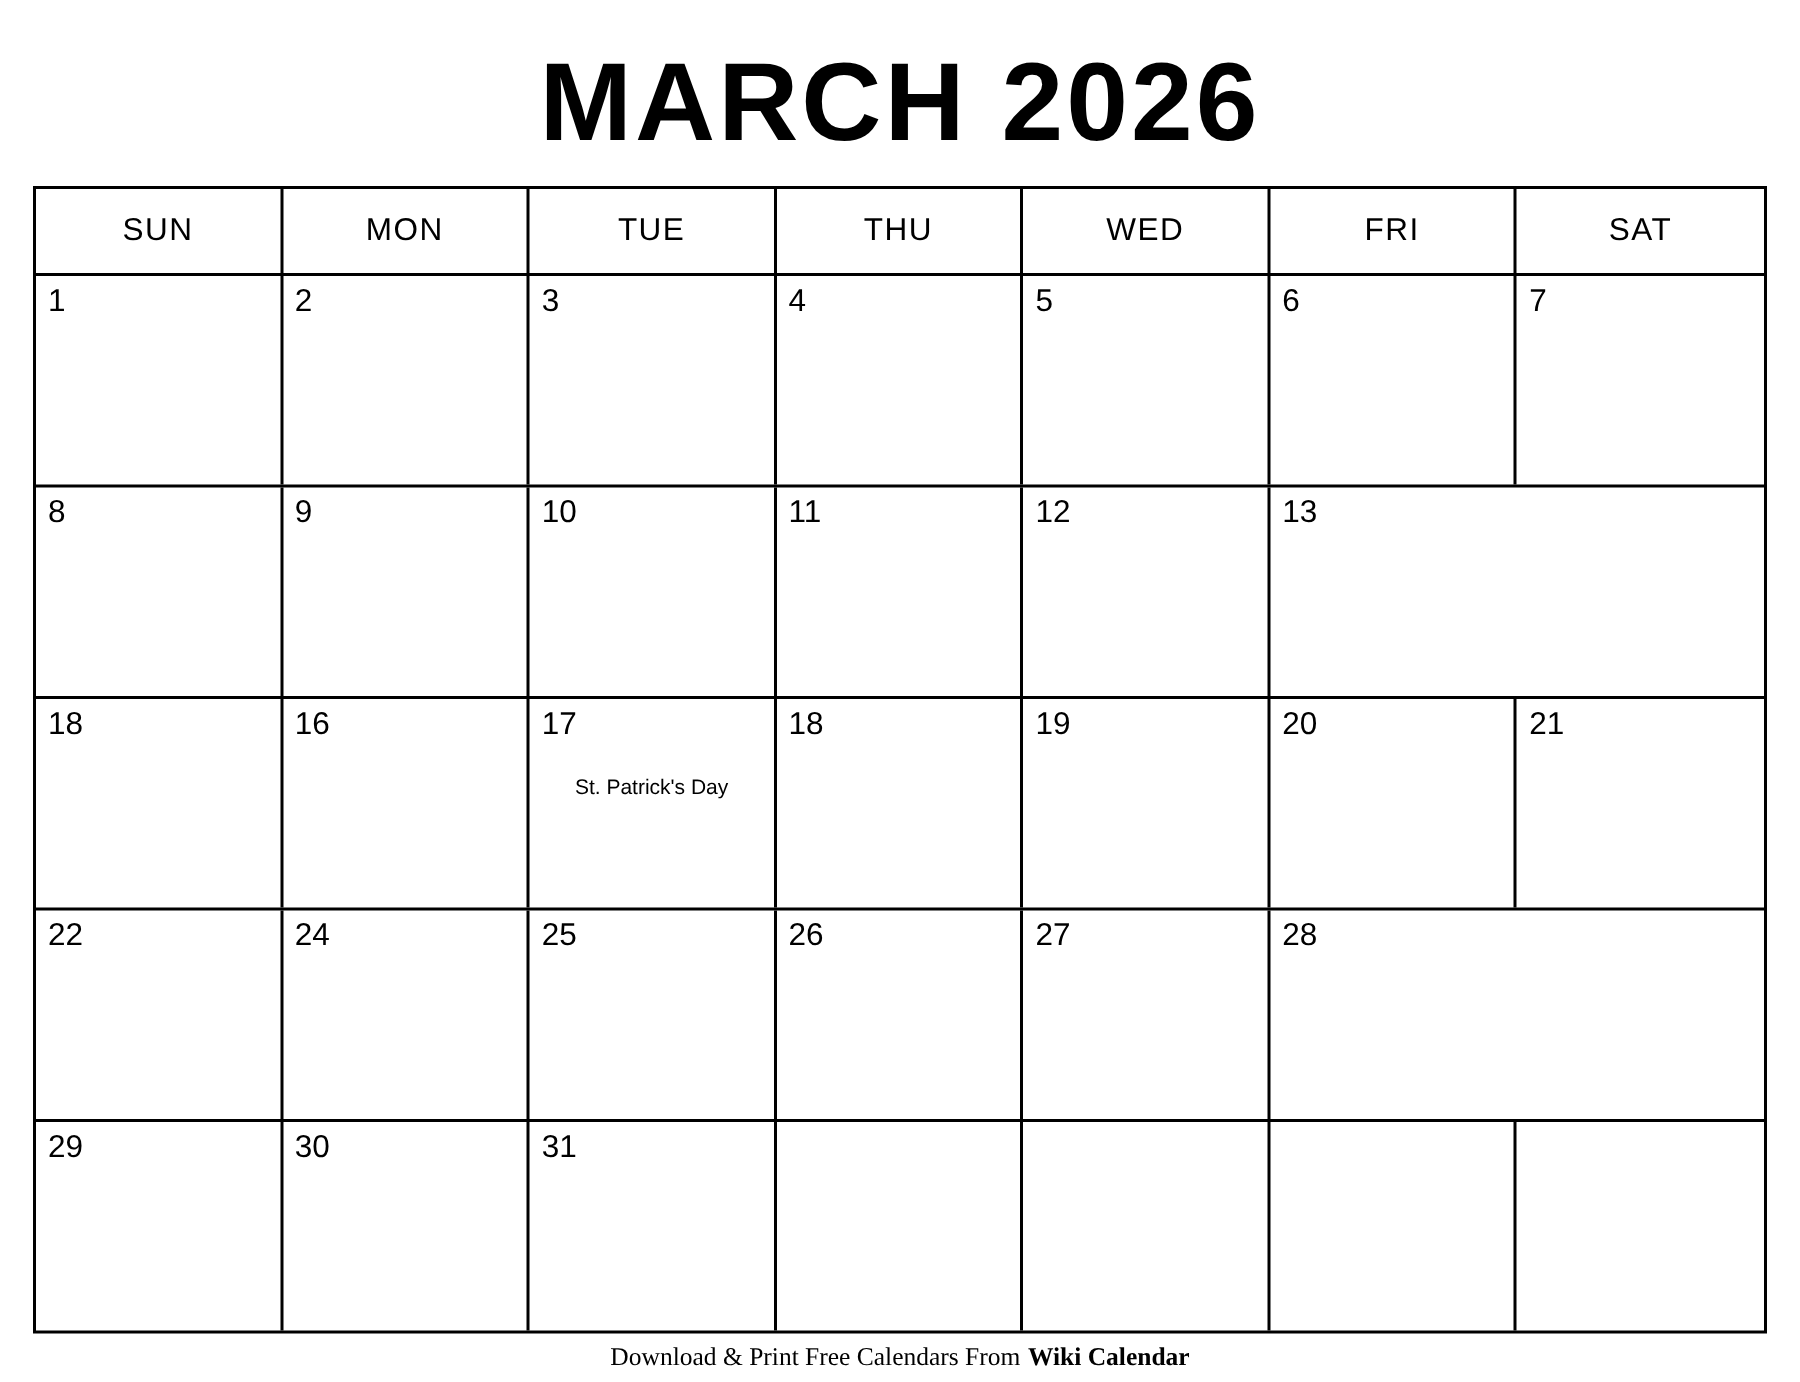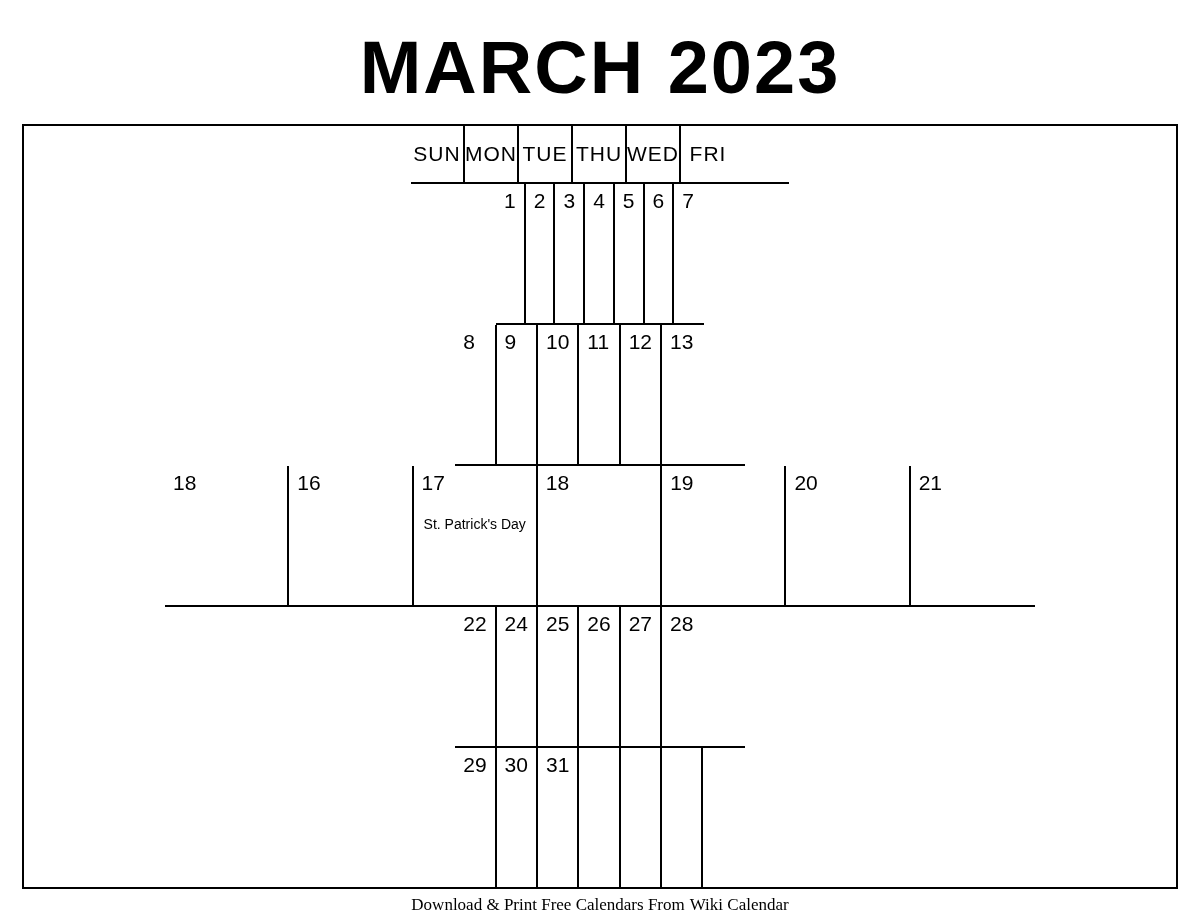--- a/index.html
+++ b/index.html
@@ -37,21 +37,20 @@
 
   
   #calendar-grid {
     border-left: 2px solid #000;
     border-top: 2px solid #000;
     border-right: 2px solid #000;
     border-bottom: 2px solid #000;
     flex: 1 1 auto;
     display: flex;
     flex-direction: column;
-    align-items: center;
   }
 
   .weekday-row {
     display: grid;
     grid-template-columns: repeat(7, 1fr);
     height: 56px;
     border-bottom: 2px solid #000;
     flex: 0 0 auto;
   }
   .weekday-cell {
@@ -101,40 +100,41 @@
   #calendar-footer {
     flex: 0 0 auto;
     height: 32px;
     display: flex;
     align-items: center;
     justify-content: center;
     font-size: 17px;
     font-family: "Liberation Serif", serif;
   }
   #footer-brand {
-    font-weight: normal;
+    font-weight: bold;
     margin-left: 5px;
   }
 </style>
 </head>
 <body>
 
 <div id="calendar-page">
 
-  <div id="calendar-title">MARCH 2023</div>
+  <div id="calendar-title">MARCH 2026</div>
 
   <div id="calendar-grid">
 
     <div class="weekday-row">
       <div class="weekday-cell">SUN</div>
       <div class="weekday-cell">MON</div>
       <div class="weekday-cell">TUE</div>
       <div class="weekday-cell">THU</div>
       <div class="weekday-cell">WED</div>
       <div class="weekday-cell">FRI</div>
+      <div class="weekday-cell">SAT</div>
     </div>
 
     <div class="week-row">
       <div class="day-cell">
         <span class="day-number">1</span>
       </div>
       <div class="day-cell">
         <span class="day-number">2</span>
       </div>
       <div class="day-cell">

